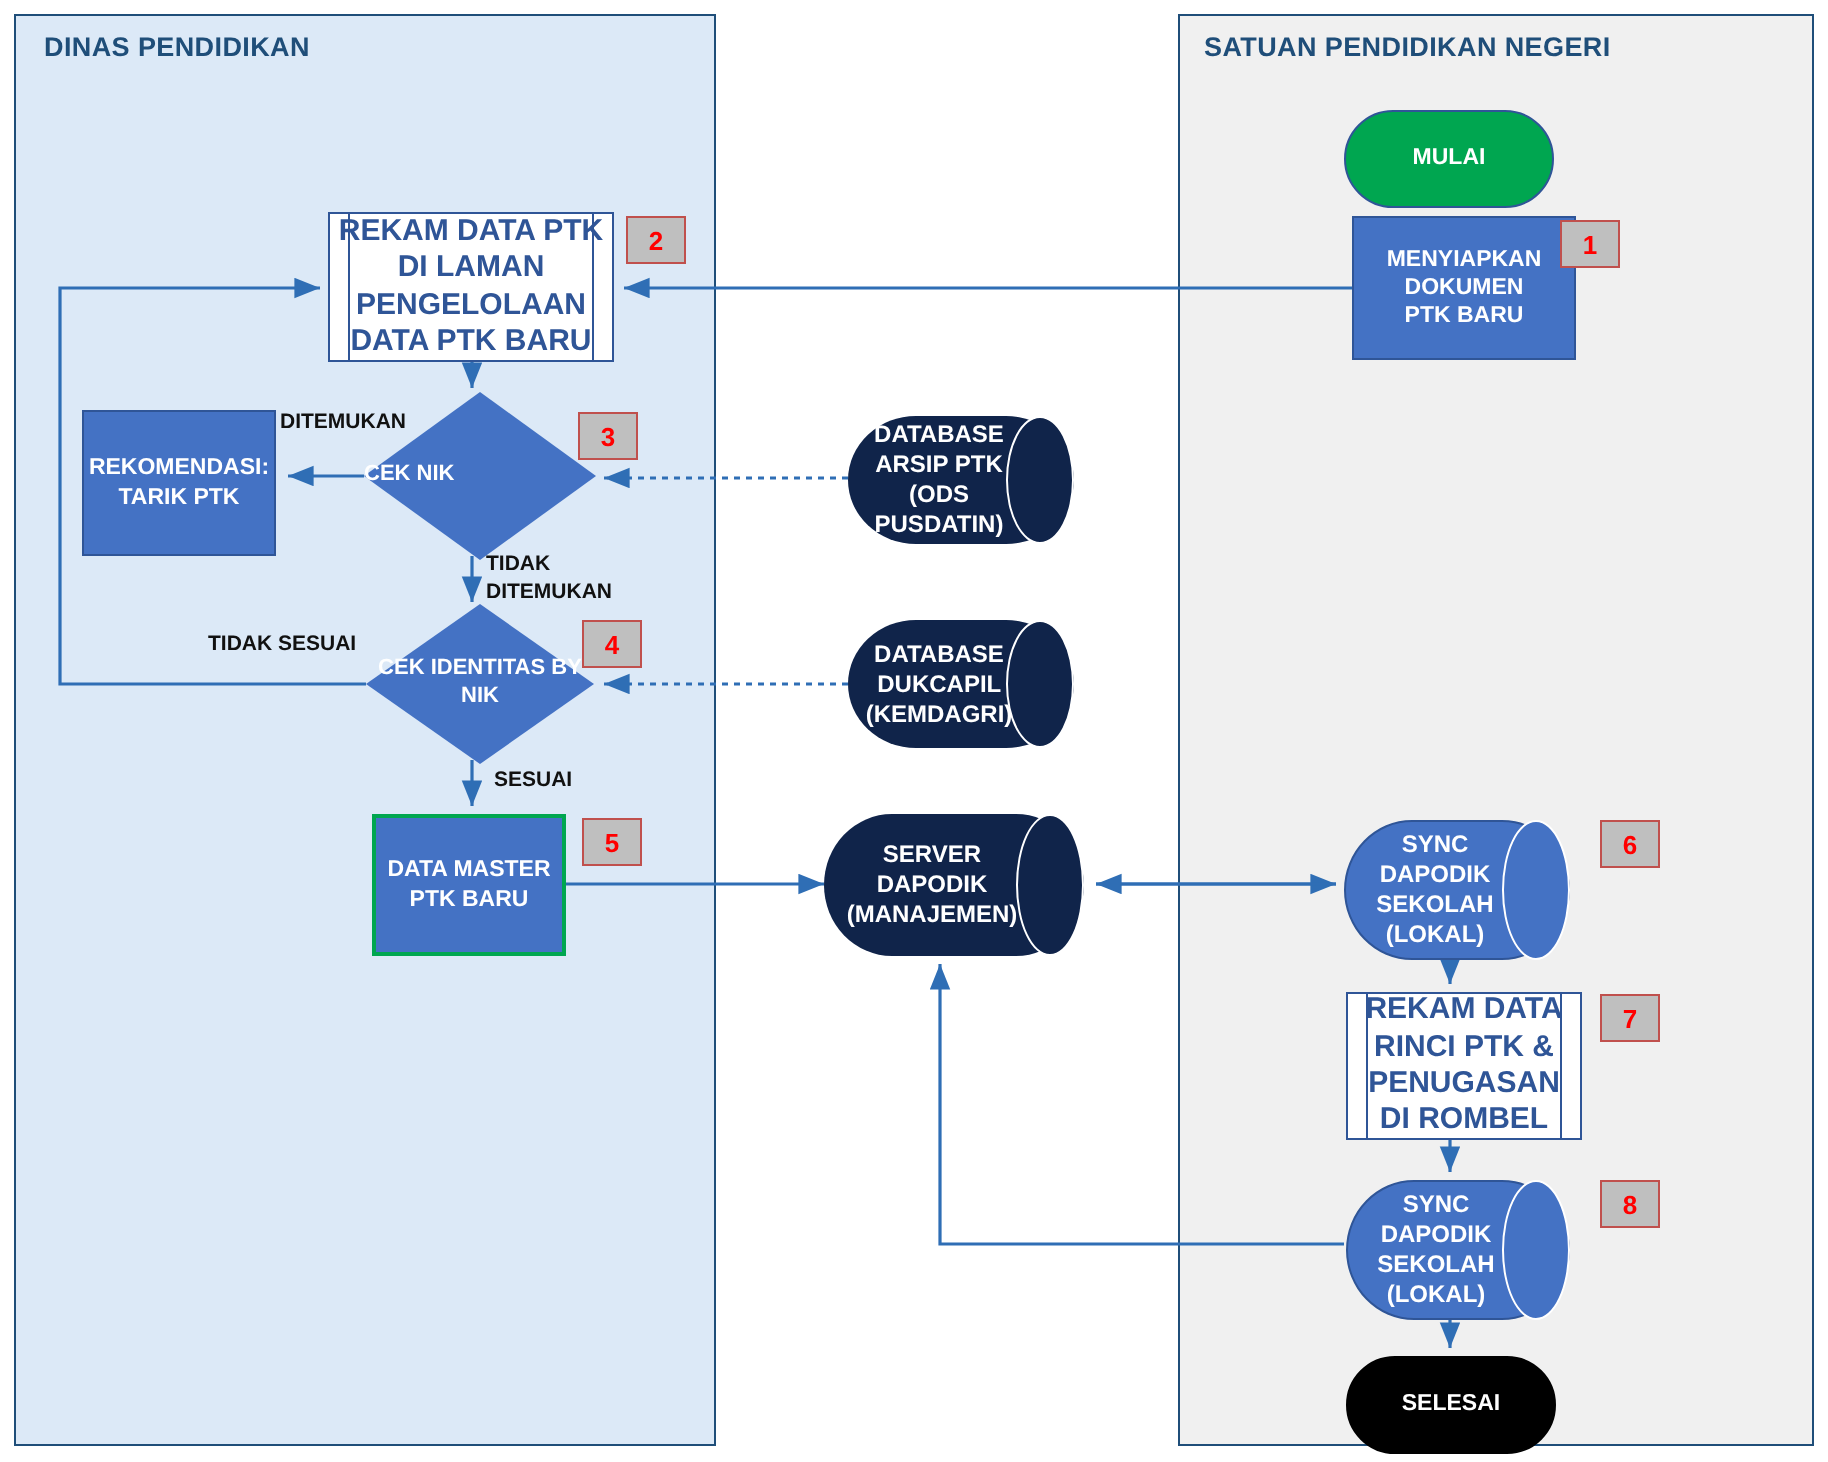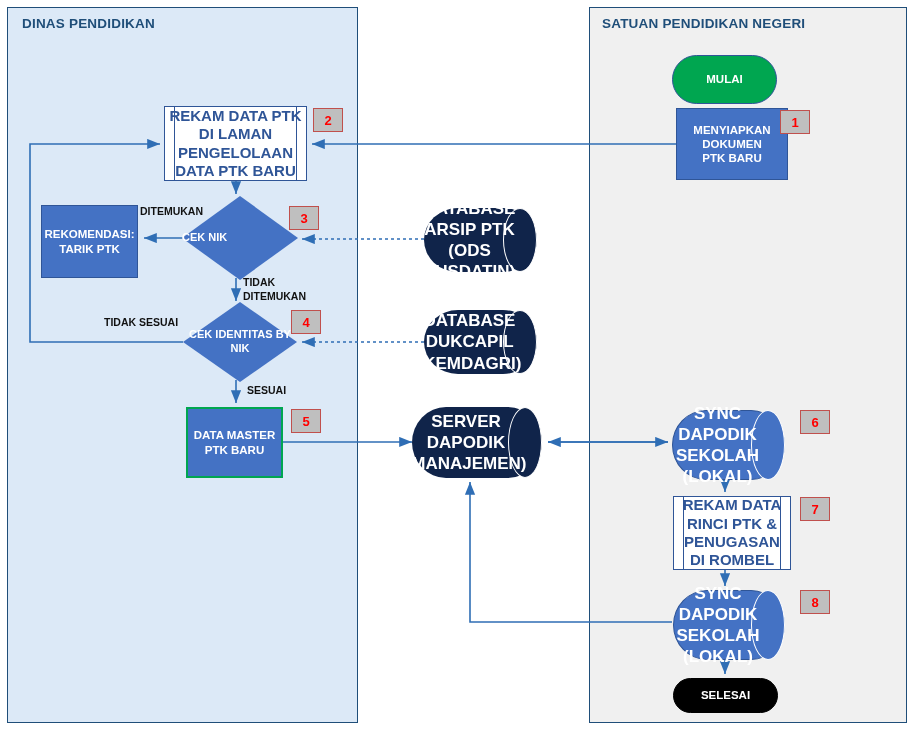--- a/index.html
+++ b/index.html
@@ -42,21 +42,21 @@
         text-align:center;color:#ffffff;font-size:11px;
         font-weight:bold;line-height:1.25;}
 
   
   .cyl{position:absolute;}
   .cyl .body{position:absolute;left:0;top:0;right:0;bottom:0;border-radius:34px/50%;}
   .cyl .cap{position:absolute;right:0;top:0;bottom:0;width:34px;border-radius:50%;
             box-sizing:border-box;}
   .cyl .ctext{position:absolute;left:6px;right:28px;top:0;bottom:0;display:flex;
             align-items:center;justify-content:center;text-align:center;
-            color:#fff;font-size:17px;font-weight:bold;line-height:1.25;}
+            color:#fff;font-size:12px;font-weight:bold;line-height:1.25;}
   .cyl.dark .body{background:#10244a;}
   .cyl.dark .cap{background:#10244a;border:1.5px solid #ffffff;}
   .cyl.blue .body{background:#4472c4;border:1px solid #2f5597;}
   .cyl.blue .cap{background:#4472c4;border:1.5px solid #ffffff;}
 
   
   .badge{position:absolute;background:#bfbfbf;border:1.5px solid #c0504d;
          color:#ff0000;font-size:13px;font-weight:bold;display:flex;
          align-items:center;justify-content:center;box-sizing:border-box;}
 
@@ -156,21 +156,21 @@
     <div class="cap"></div>
     <div class="ctext">
       <div>
         <span>SYNC DAPODIK</span>
         <span>SEKOLAH</span>
         <span>(LOKAL)</span>
       </div>
     </div>
   </div>
 
-  <div class="node term term-end" style="left:673px;top:678px;width:105px;height:35px;">
+  <div class="node term term-end" style="left:673px;top:678px;width:105px;height:49px;">
     <span>SELESAI</span>
   </div>
 
   <div class="node predef" style="left:164px;top:106px;width:143px;height:75px;flex-direction:column;">
     <span>REKAM DATA PTK</span>
     <span>DI LAMAN</span>
     <span>PENGELOLAAN</span>
     <span>DATA PTK BARU</span>
   </div>
 

